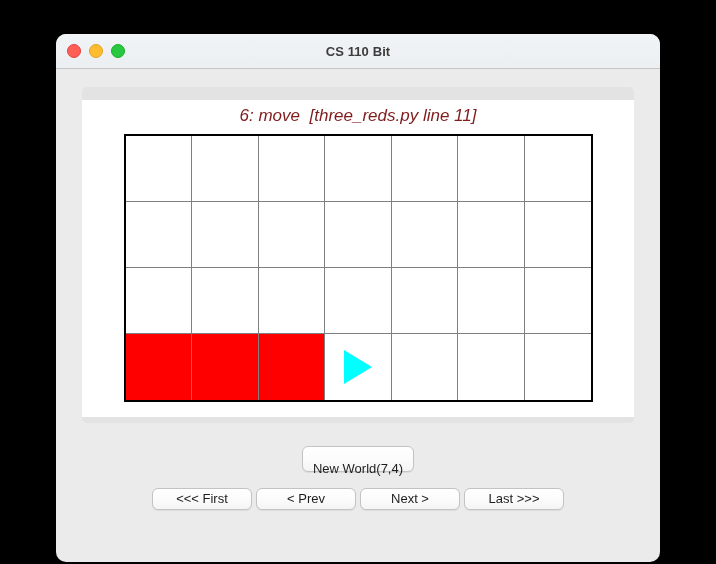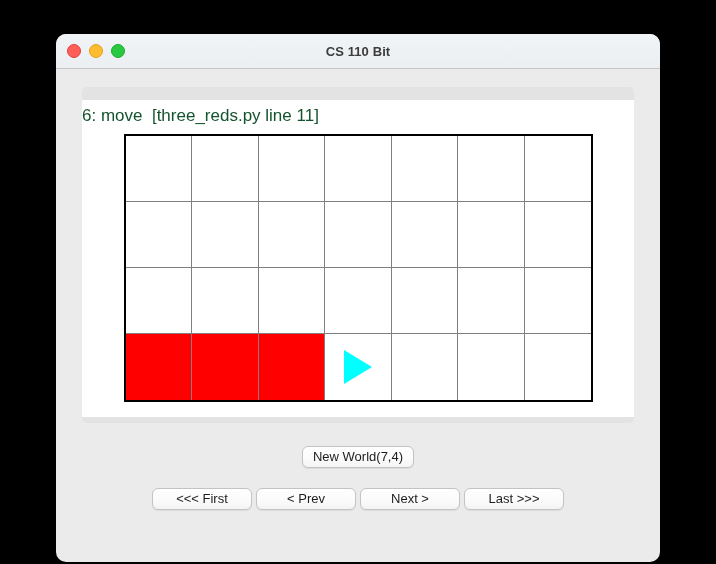--- a/index.html
+++ b/index.html
@@ -90,23 +90,25 @@
     height: 317px;
     background: #ffffff;
   }
 
   
   #canvas-title {
     position: absolute;
     left: 0;
     top: 6px;
     width: 552px;
+    text-align: center;
     font-size: 17px;
-    color: #14532d;
+    color: #7f1d1d;
     white-space: pre;
+    font-style: italic;
   }
 
   
   #world-grid {
     position: absolute;
     left: 42px;
     top: 34px;
     width: 469px;
     height: 268px;
     border: 2px solid #000000;
@@ -160,21 +162,21 @@
   .mac-button {
     background: linear-gradient(to bottom, #ffffff 0%, #fbfbfb 55%, #f4f4f4 100%);
     border: 1px solid #c3c3c3;
     border-radius: 6px;
     box-shadow: 0 1px 1px rgba(0,0,0,0.07);
     font-family: "Liberation Sans", sans-serif;
     font-size: 13px;
     color: #1d1d1d;
     height: 22px;
     line-height: 20px;
-    padding: 0 10px;
+    padding: 12px 10px;
     text-align: center;
     white-space: nowrap;
     cursor: default;
     box-sizing: border-box;
   }
   .nav-button {
     width: 100px;
     padding: 0;
   }
 </style>

